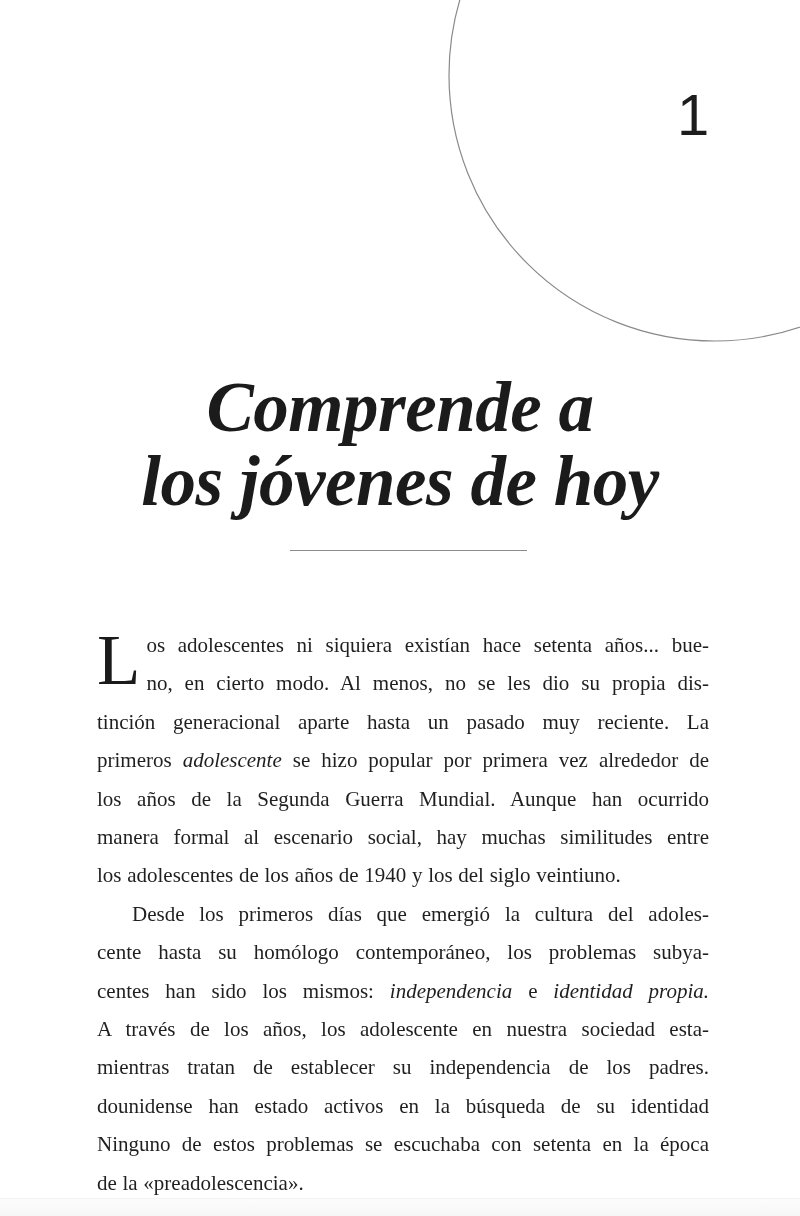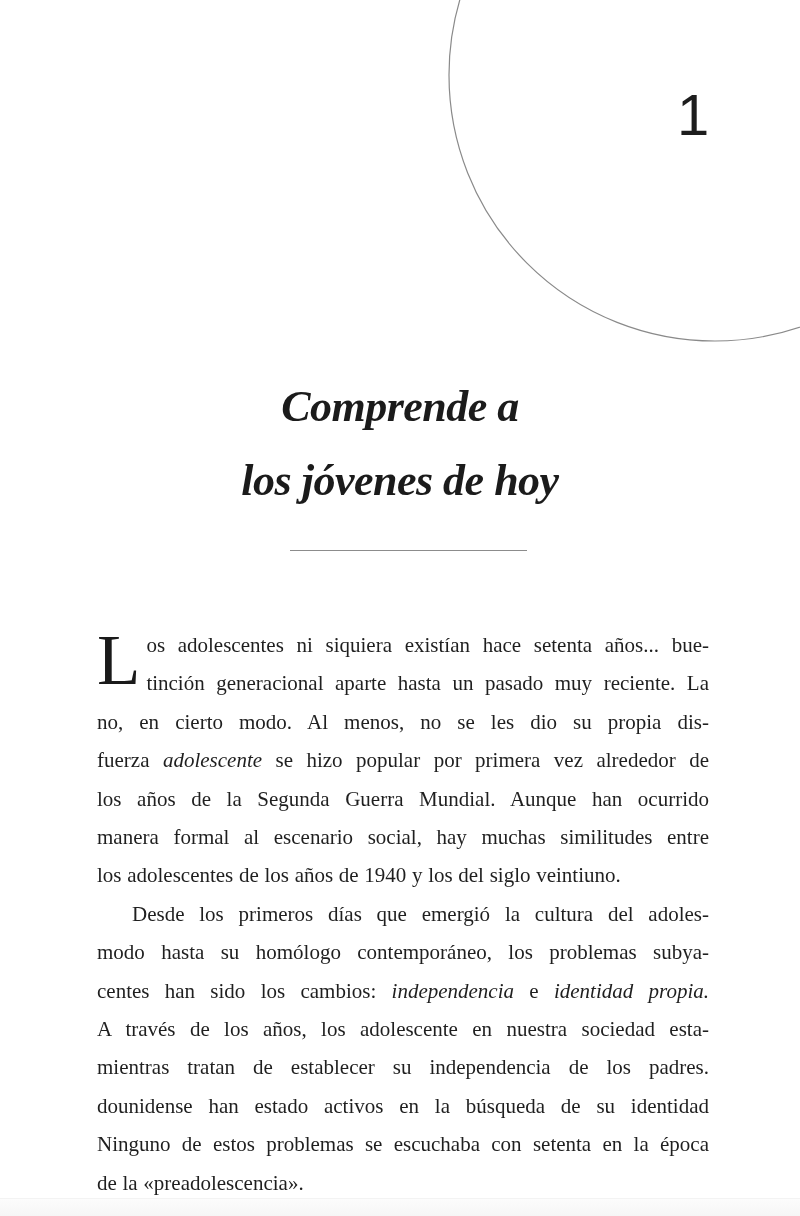--- a/index.html
+++ b/index.html
@@ -28,21 +28,21 @@
     color: #1d1d1d;
   }
   .chapter-title {
     position: absolute;
     top: 370px;
     left: 0;
     width: 800px;
     text-align: center;
     font-style: italic;
     font-weight: 600;
-    font-size: 44px;
+    font-size: 71px;
     line-height: 74px;
     letter-spacing: -0.5px;
     color: #1b1b1b;
   }
   .title-divider {
     position: absolute;
     top: 550px;
     left: 290px;
     width: 237px;
     height: 1px;
@@ -102,31 +102,31 @@
     <div>Comprende a</div>
     <div>los jóvenes de hoy</div>
   </div>
 
   <div class="title-divider"></div>
 
   <div class="body-text">
       <div class="para">
         <span class="dropcap">L</span>
         <div class="line"><span>os adolescentes ni siquiera existían hace setenta años... bue-</span></div>
+        <div class="line"><span>no, en cierto modo. Al menos, no se les dio su propia dis-</span></div>
         <div class="line"><span>tinción generacional aparte hasta un pasado muy reciente. La</span></div>
-        <div class="line"><span>no, en cierto modo. Al menos, no se les dio su propia dis-</span></div>
-        <div class="line"><span>fuerza </span><em>adolescente</em><span> se hizo popular por primera vez alrededor de</span></div>
+        <div class="line"><span>primeros </span><em>adolescente</em><span> se hizo popular por primera vez alrededor de</span></div>
         <div class="line"><span>los años de la Segunda Guerra Mundial. Aunque han ocurrido</span></div>
         <div class="line"><span>manera formal al escenario social, hay muchas similitudes entre</span></div>
         <div class="line last"><span>los adolescentes de los años de 1940 y los del siglo veintiuno.</span></div>
       </div>
       <div class="para">
         <div class="line indent"><span>Desde los primeros días que emergió la cultura del adoles-</span></div>
-        <div class="line"><span>modo hasta su homólogo contemporáneo, los problemas subya-</span></div>
-        <div class="line"><span>centes han sido los cambios: </span><em>independencia</em><span> e </span><em>identidad propia.</em></div>
+        <div class="line"><span>cente hasta su homólogo contemporáneo, los problemas subya-</span></div>
+        <div class="line"><span>centes han sido los mismos: </span><em>independencia</em><span> e </span><em>identidad propia.</em></div>
         <div class="line"><span>A través de los años, los adolescente en nuestra sociedad esta-</span></div>
         <div class="line"><span>mientras tratan de establecer su independencia de los padres.</span></div>
         <div class="line"><span>dounidense han estado activos en la búsqueda de su identidad</span></div>
         <div class="line"><span>Ninguno de estos problemas se escuchaba con setenta en la época</span></div>
         <div class="line last"><span>de la «preadolescencia».</span></div>
       </div>
     </div>
 
   <div class="bottom-strip"></div>
 

